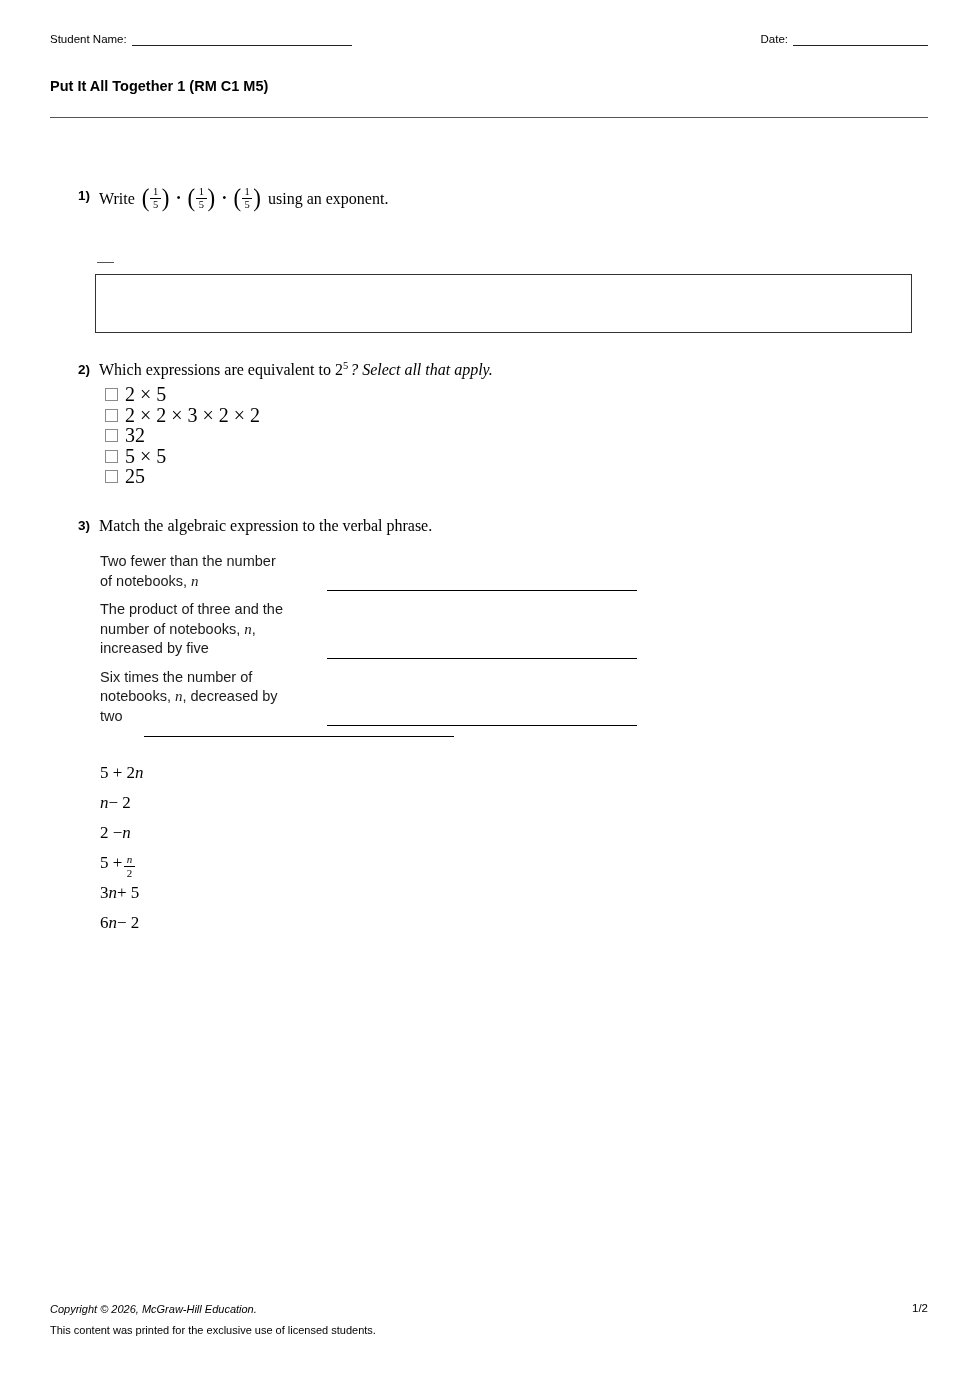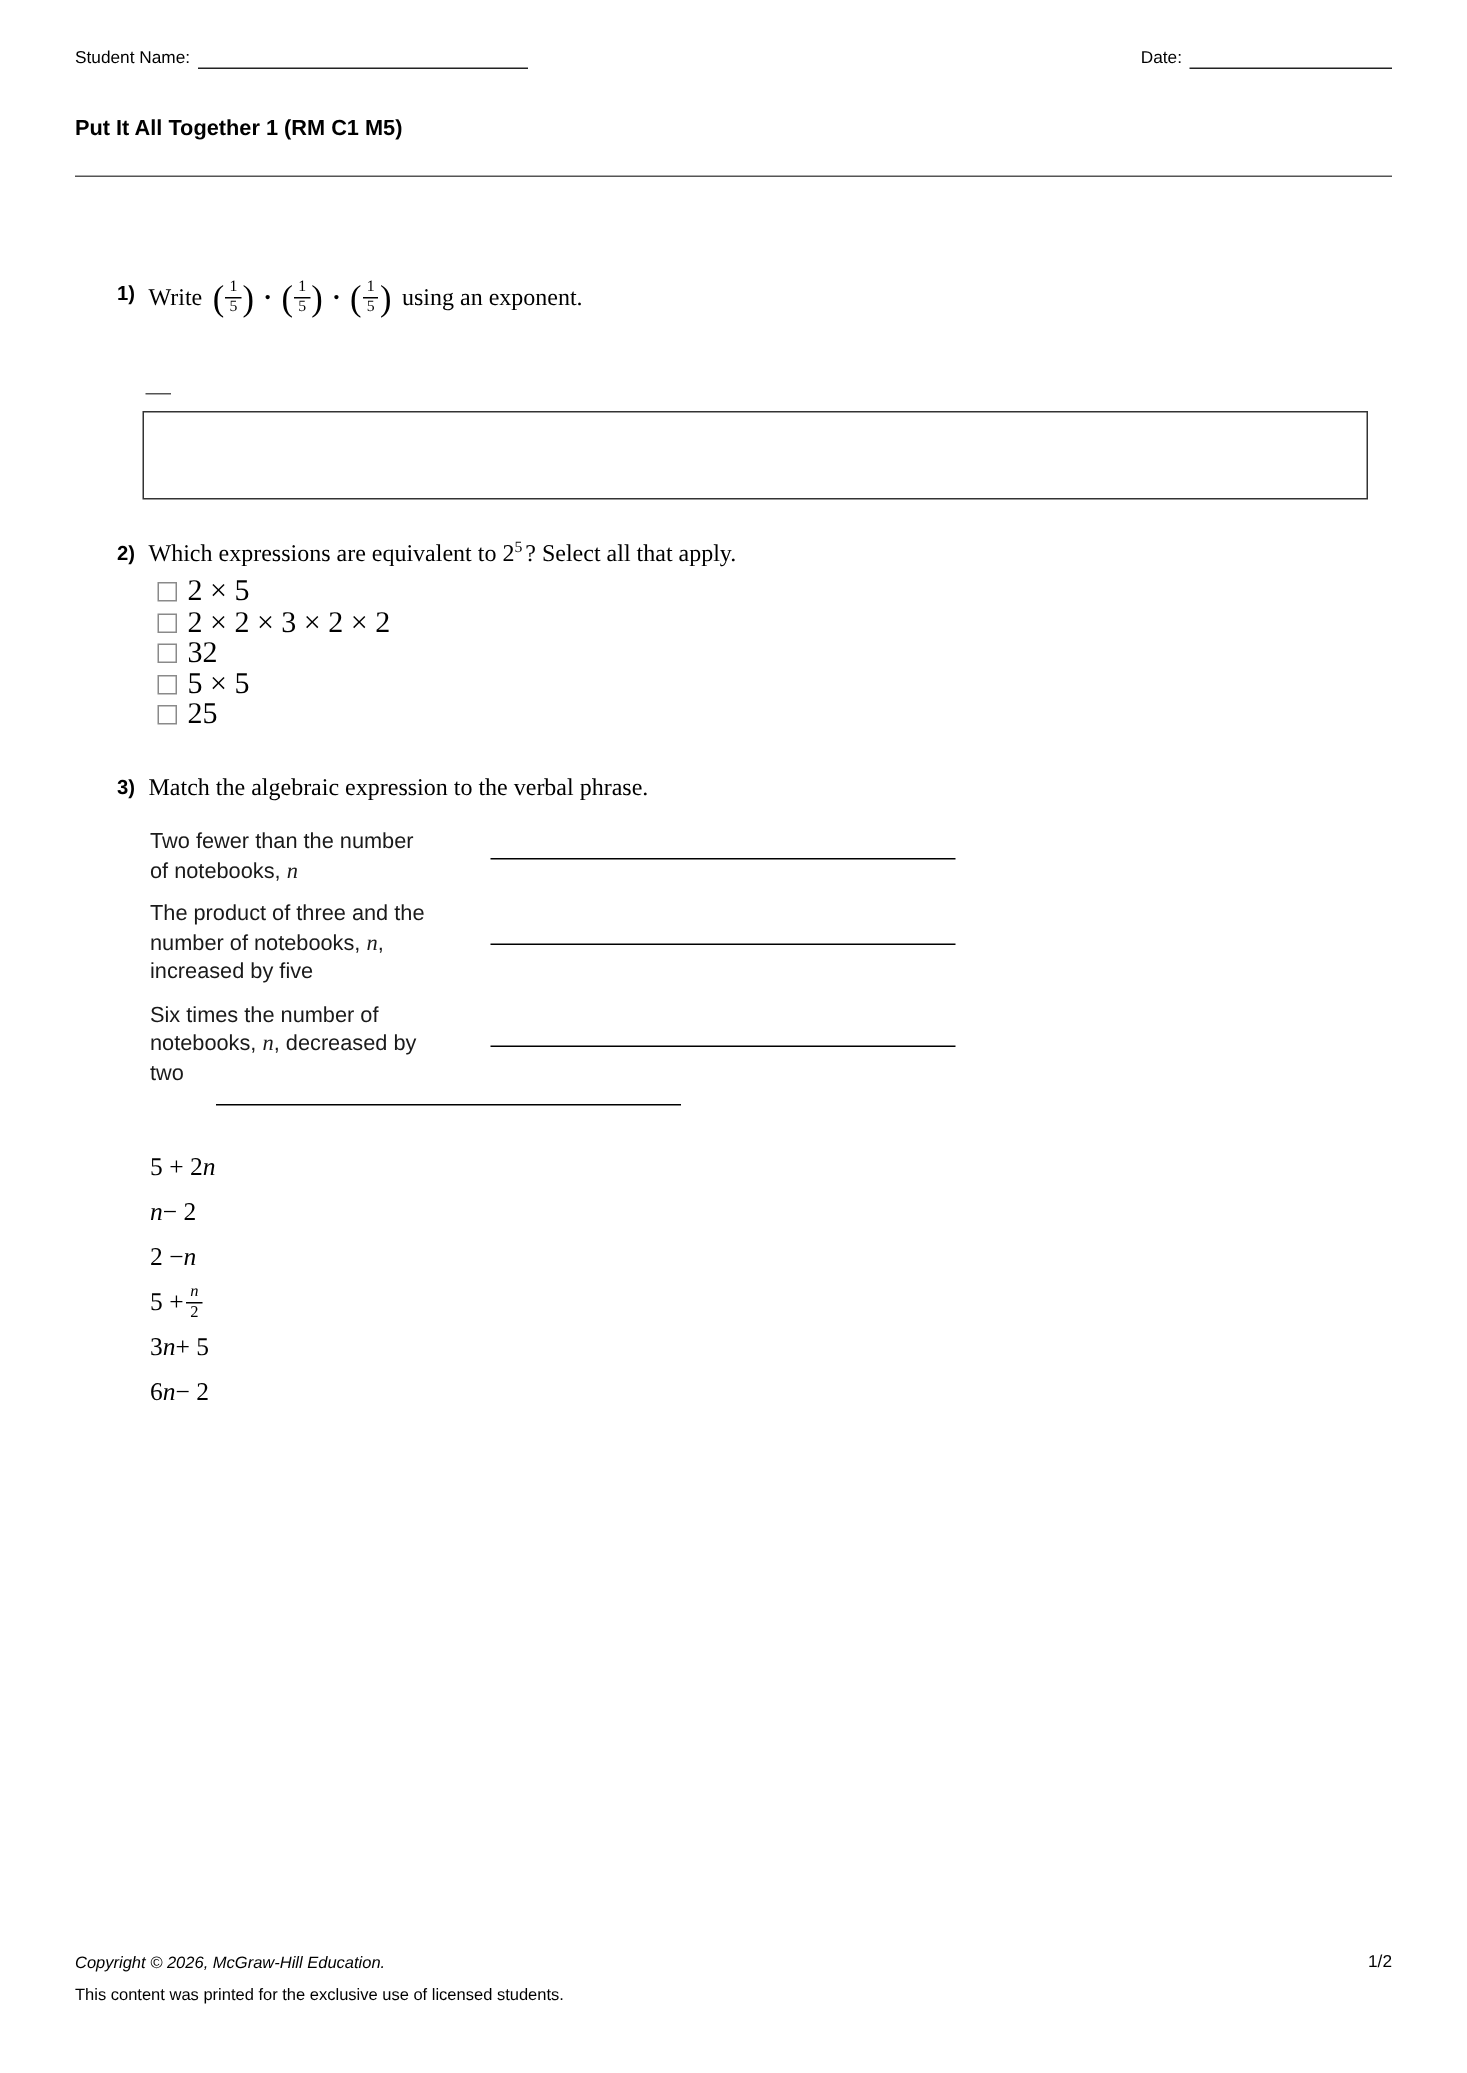--- a/index.html
+++ b/index.html
@@ -40,38 +40,38 @@
 
   .ans-dash { position:absolute; top:262px; left:97px; width:17px; border-top:1.2px solid #555; }
   .answer-box { position:absolute; top:274px; left:95px; width:815px; height:57px;
     border:1.3px solid #333; background:#fff; }
 
   
   .q2 { position:absolute; top:360px; left:78px; }
   .prompt-line { display:flex; align-items:baseline; font-family:"Liberation Serif", serif; font-size:16px; }
   .prompt-line .qnum { position:relative; top:-1px; }
   .expbase sup { font-size:10.5px; }
-  .q2-after { margin-left:2px; }
+  .q2-after { margin-left:2px;font-style:italic; }
   .q2-before { margin-right:4px; }
   .options { margin:5px 0 0 27px; }
   .option { display:flex; align-items:center; height:20.5px; cursor:default; }
   .checkbox { width:11px; height:11px; border:1px solid #8a8a8a; background:#fff;
     margin-right:7px; flex:none; }
   .opt-text { font-family:"Liberation Serif", serif; font-size:20px; }
 
   
   .q3 { position:absolute; top:517px; left:78px; width:840px; }
   .match-rows { margin:17px 0 0 22px; }
-  .match-row { display:flex; align-items:center; margin-bottom:9px; }
+  .match-row { display:flex; align-items:flex-end; margin-bottom:9px; }
   .phrase { width:183px; font-size:14.5px; line-height:19.5px; color:#1a1a1a; }
   .phrase i { font-family:"Liberation Serif", serif; font-size:15px; }
   .match-line { width:310px; border-bottom:1.3px solid #000; height:1px; margin-left:44px; flex:none; }
 
   .expr-list { margin:26px 0 0 22px; font-family:"Liberation Serif", serif; font-size:17px; }
-  .expr { height:30px; display:flex; align-items:center; }
+  .expr { height:30px; display:flex; align-items:flex-start; }
   .expr i { font-style:italic; }
   .frac.small { font-size:11px; margin-left:2px; }
   .frac.small .num { border-bottom-color:#000; }
 
   
   .footer-copyright { position:absolute; left:50px; top:1303px; font-size:11px;font-style:italic; }
   .footer-notice { position:absolute; left:50px; top:1324px; font-size:11px; }
   .page-num { position:absolute; right:50px; top:1302px; font-size:11.5px; }
 </style>
 </head>

